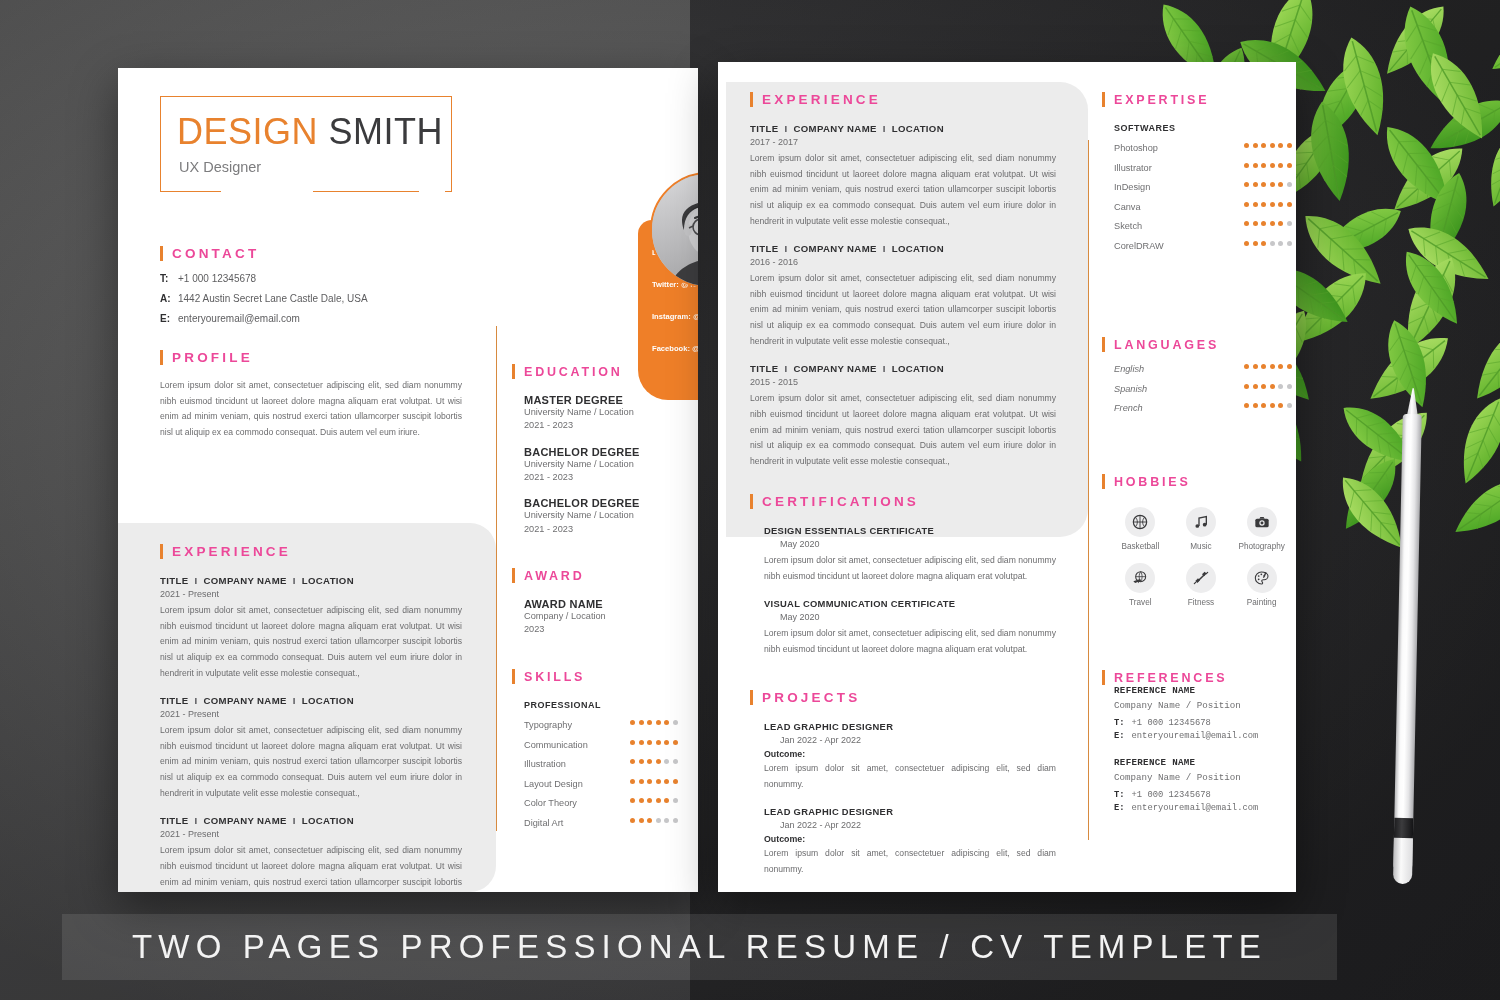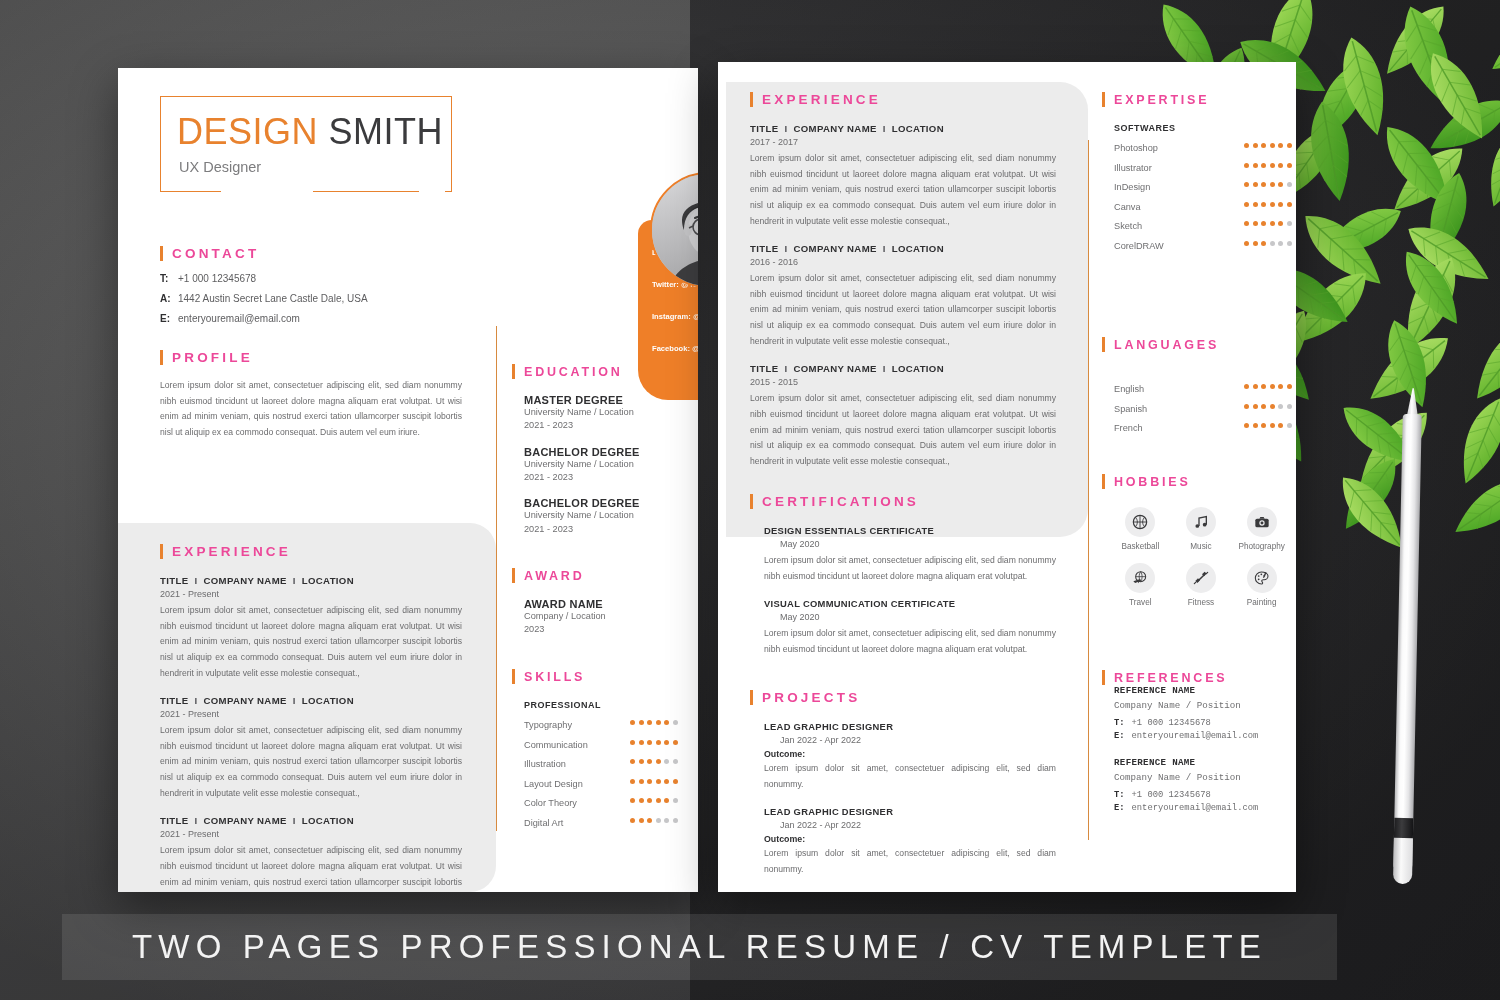--- a/index.html
+++ b/index.html
@@ -1109,21 +1109,21 @@
             </div>
           </div>
       </div>
     </div>
 
     <div style="position:absolute; left:14px; top:275px; width:190px;">
       <div class="sec-h small">
         <span class="bar"></span>
         <span class="txt">LANGUAGES</span>
       </div>
-      <div style="margin-top:32px; padding-left:12px;" id="p2-lang">
+      <div style="margin-top:12px; padding-left:12px;font-style:italic;" id="p2-lang">
           <div class="skill-row">
             <span class="skill-name">English</span>
             <div class="dots">
               <span class="dot on"></span>
               <span class="dot on"></span>
               <span class="dot on"></span>
               <span class="dot on"></span>
               <span class="dot on"></span>
               <span class="dot on"></span>
             </div>

